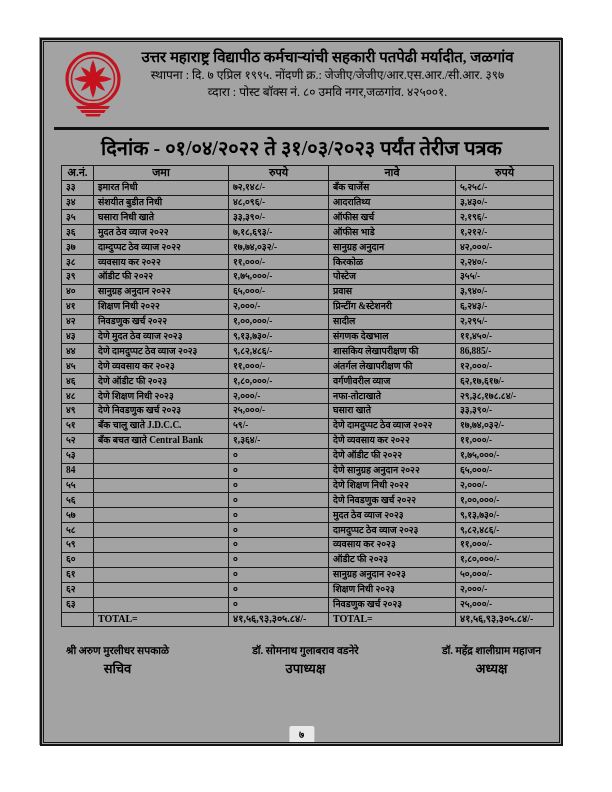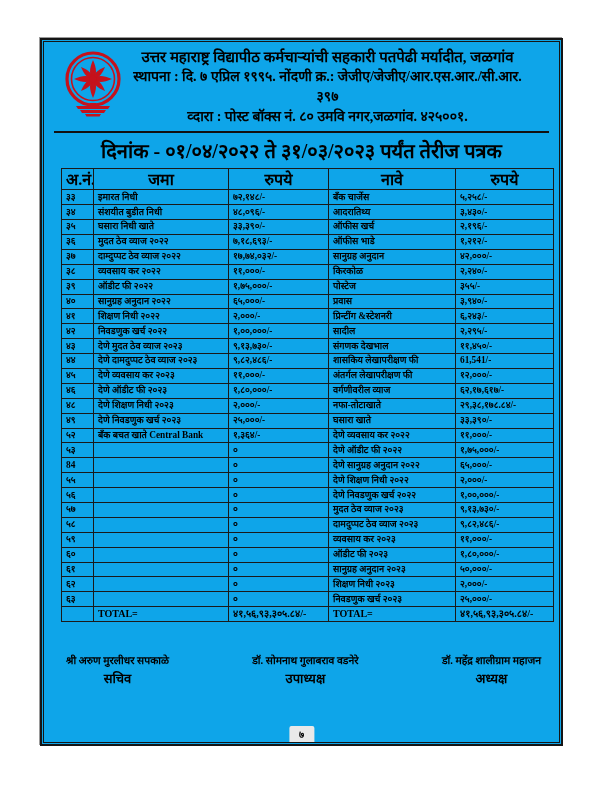--- a/index.html
+++ b/index.html
@@ -1,46 +1,46 @@
 <!DOCTYPE html>
 <html><head>
 <meta charset="utf-8">
 <style>
   * { margin:0; padding:0; box-sizing:border-box; }
   html,body { width:612px; height:792px; background:#fdfdfd; font-family:"Liberation Serif","DejaVu Serif",serif; }
   .page { position:relative; width:612px; height:792px; background:#fff; }
   .frame-outer {
     position:absolute; left:40px; top:38px; width:523px; height:708px;
-    border:2.5px solid #151515; background:#0ea5e9;
+    border:2.5px solid #151515; background:#a3a3a3;
     box-shadow:-1px -1px 0 #9a9a9a;
   }
   .frame-inner {
     position:absolute; left:1px; top:1px; right:1px; bottom:1px;
     border:1px solid #151515; padding:6px 8px 4px 8px; overflow:hidden;
   }
   .header-row { display:flex; align-items:flex-start; }
   .logo-box { width:78px; flex:0 0 78px; padding-left:10px; padding-top:2px; }
   .header-text { flex:1; text-align:center; padding-right:26px; }
   .org-name { font-size:15px; font-weight:700; line-height:1.25; letter-spacing:0; color:#000; }
-  .sub-line { font-size:14px; font-weight:700; line-height:1.45; color:#000; }
+  .sub-line { font-size:12px; font-weight:400; line-height:1.45; color:#000; }
   .header-rule { height:2.5px; background:#111; margin:3px 2px 0 2px; }
   .doc-title { text-align:center; font-size:20px; font-weight:700; color:#000; margin:4px 0 4px 0; }
   table.balance { border-collapse:collapse; width:492px; margin-left:9px; table-layout:fixed; }
   table.balance td, table.balance th {
     border:1px solid #1a1a1a; font-size:9.3px; font-weight:700; color:#000;
     padding:0.5px 4px; height:14.9px; overflow:hidden; white-space:nowrap; line-height:1.2;
     vertical-align:middle;
   }
-  table.balance th { text-align:center; font-size:16px; }
+  table.balance th { text-align:center; font-size:11px; }
   td.c0 { text-align:left; padding-left:6px; }
   td.c1, td.c3 { text-align:left; }
   td.c2, td.c4 { text-align:left; }
   tr.total-row td { font-size:10px; }
   .sign-row { display:flex; justify-content:space-between; margin:16px 10px 0 14px; }
-  .sign-block { text-align:center;margin-top:15px; }
+  .sign-block { text-align:center; }
   .sign-name { font-size:10.5px; font-weight:700; line-height:1.5; }
   .sign-role { font-size:13px; font-weight:700; }
   .page-number {
     position:absolute; bottom:-1px; left:50%; transform:translateX(-50%);
     background:#e9e9e9; font-size:10px; font-weight:700; padding:1px 10px 2px 10px;
     border-radius:2px 2px 0 0;
   }
 </style>
 </head>
 <body>
@@ -181,21 +181,21 @@
               <td class="c1">देणे मुदत ठेव व्याज २०२३</td>
               <td class="c2">९,१३,७३०/-</td>
               <td class="c3">संगणक देखभाल</td>
               <td class="c4">११,४५०/-</td>
             </tr>
             <tr>
               <td class="c0">४४</td>
               <td class="c1">देणे दामदुप्पट ठेव व्याज २०२३</td>
               <td class="c2">९,८२,४८६/-</td>
               <td class="c3">शासकिय लेखापरीक्षण फी</td>
-              <td class="c4">61,541/-</td>
+              <td class="c4">86,885/-</td>
             </tr>
             <tr>
               <td class="c0">४५</td>
               <td class="c1">देणे व्यवसाय कर २०२३</td>
               <td class="c2">११,०००/-</td>
               <td class="c3">अंतर्गल लेखापरीक्षण फी</td>
               <td class="c4">१२,०००/-</td>
             </tr>
             <tr>
               <td class="c0">४६</td>
@@ -210,20 +210,27 @@
               <td class="c2">२,०००/-</td>
               <td class="c3">नफा-तोटाखाते</td>
               <td class="c4">२९,३८,१७८.८४/-</td>
             </tr>
             <tr>
               <td class="c0">४९</td>
               <td class="c1">देणे निवडणुक खर्च २०२३</td>
               <td class="c2">२५,०००/-</td>
               <td class="c3">घसारा खाते</td>
               <td class="c4">३३,३९०/-</td>
+            </tr>
+            <tr>
+              <td class="c0">५१</td>
+              <td class="c1">बँक चालु खाते J.D.C.C.</td>
+              <td class="c2">५९/-</td>
+              <td class="c3">देणे दामदुप्पट ठेव व्याज २०२२</td>
+              <td class="c4">१७,७४,०३२/-</td>
             </tr>
             <tr>
               <td class="c0">५२</td>
               <td class="c1">बँक बचत खाते Central Bank</td>
               <td class="c2">१,३६४/-</td>
               <td class="c3">देणे व्यवसाय कर २०२२</td>
               <td class="c4">११,०००/-</td>
             </tr>
             <tr>
               <td class="c0">५३</td>

